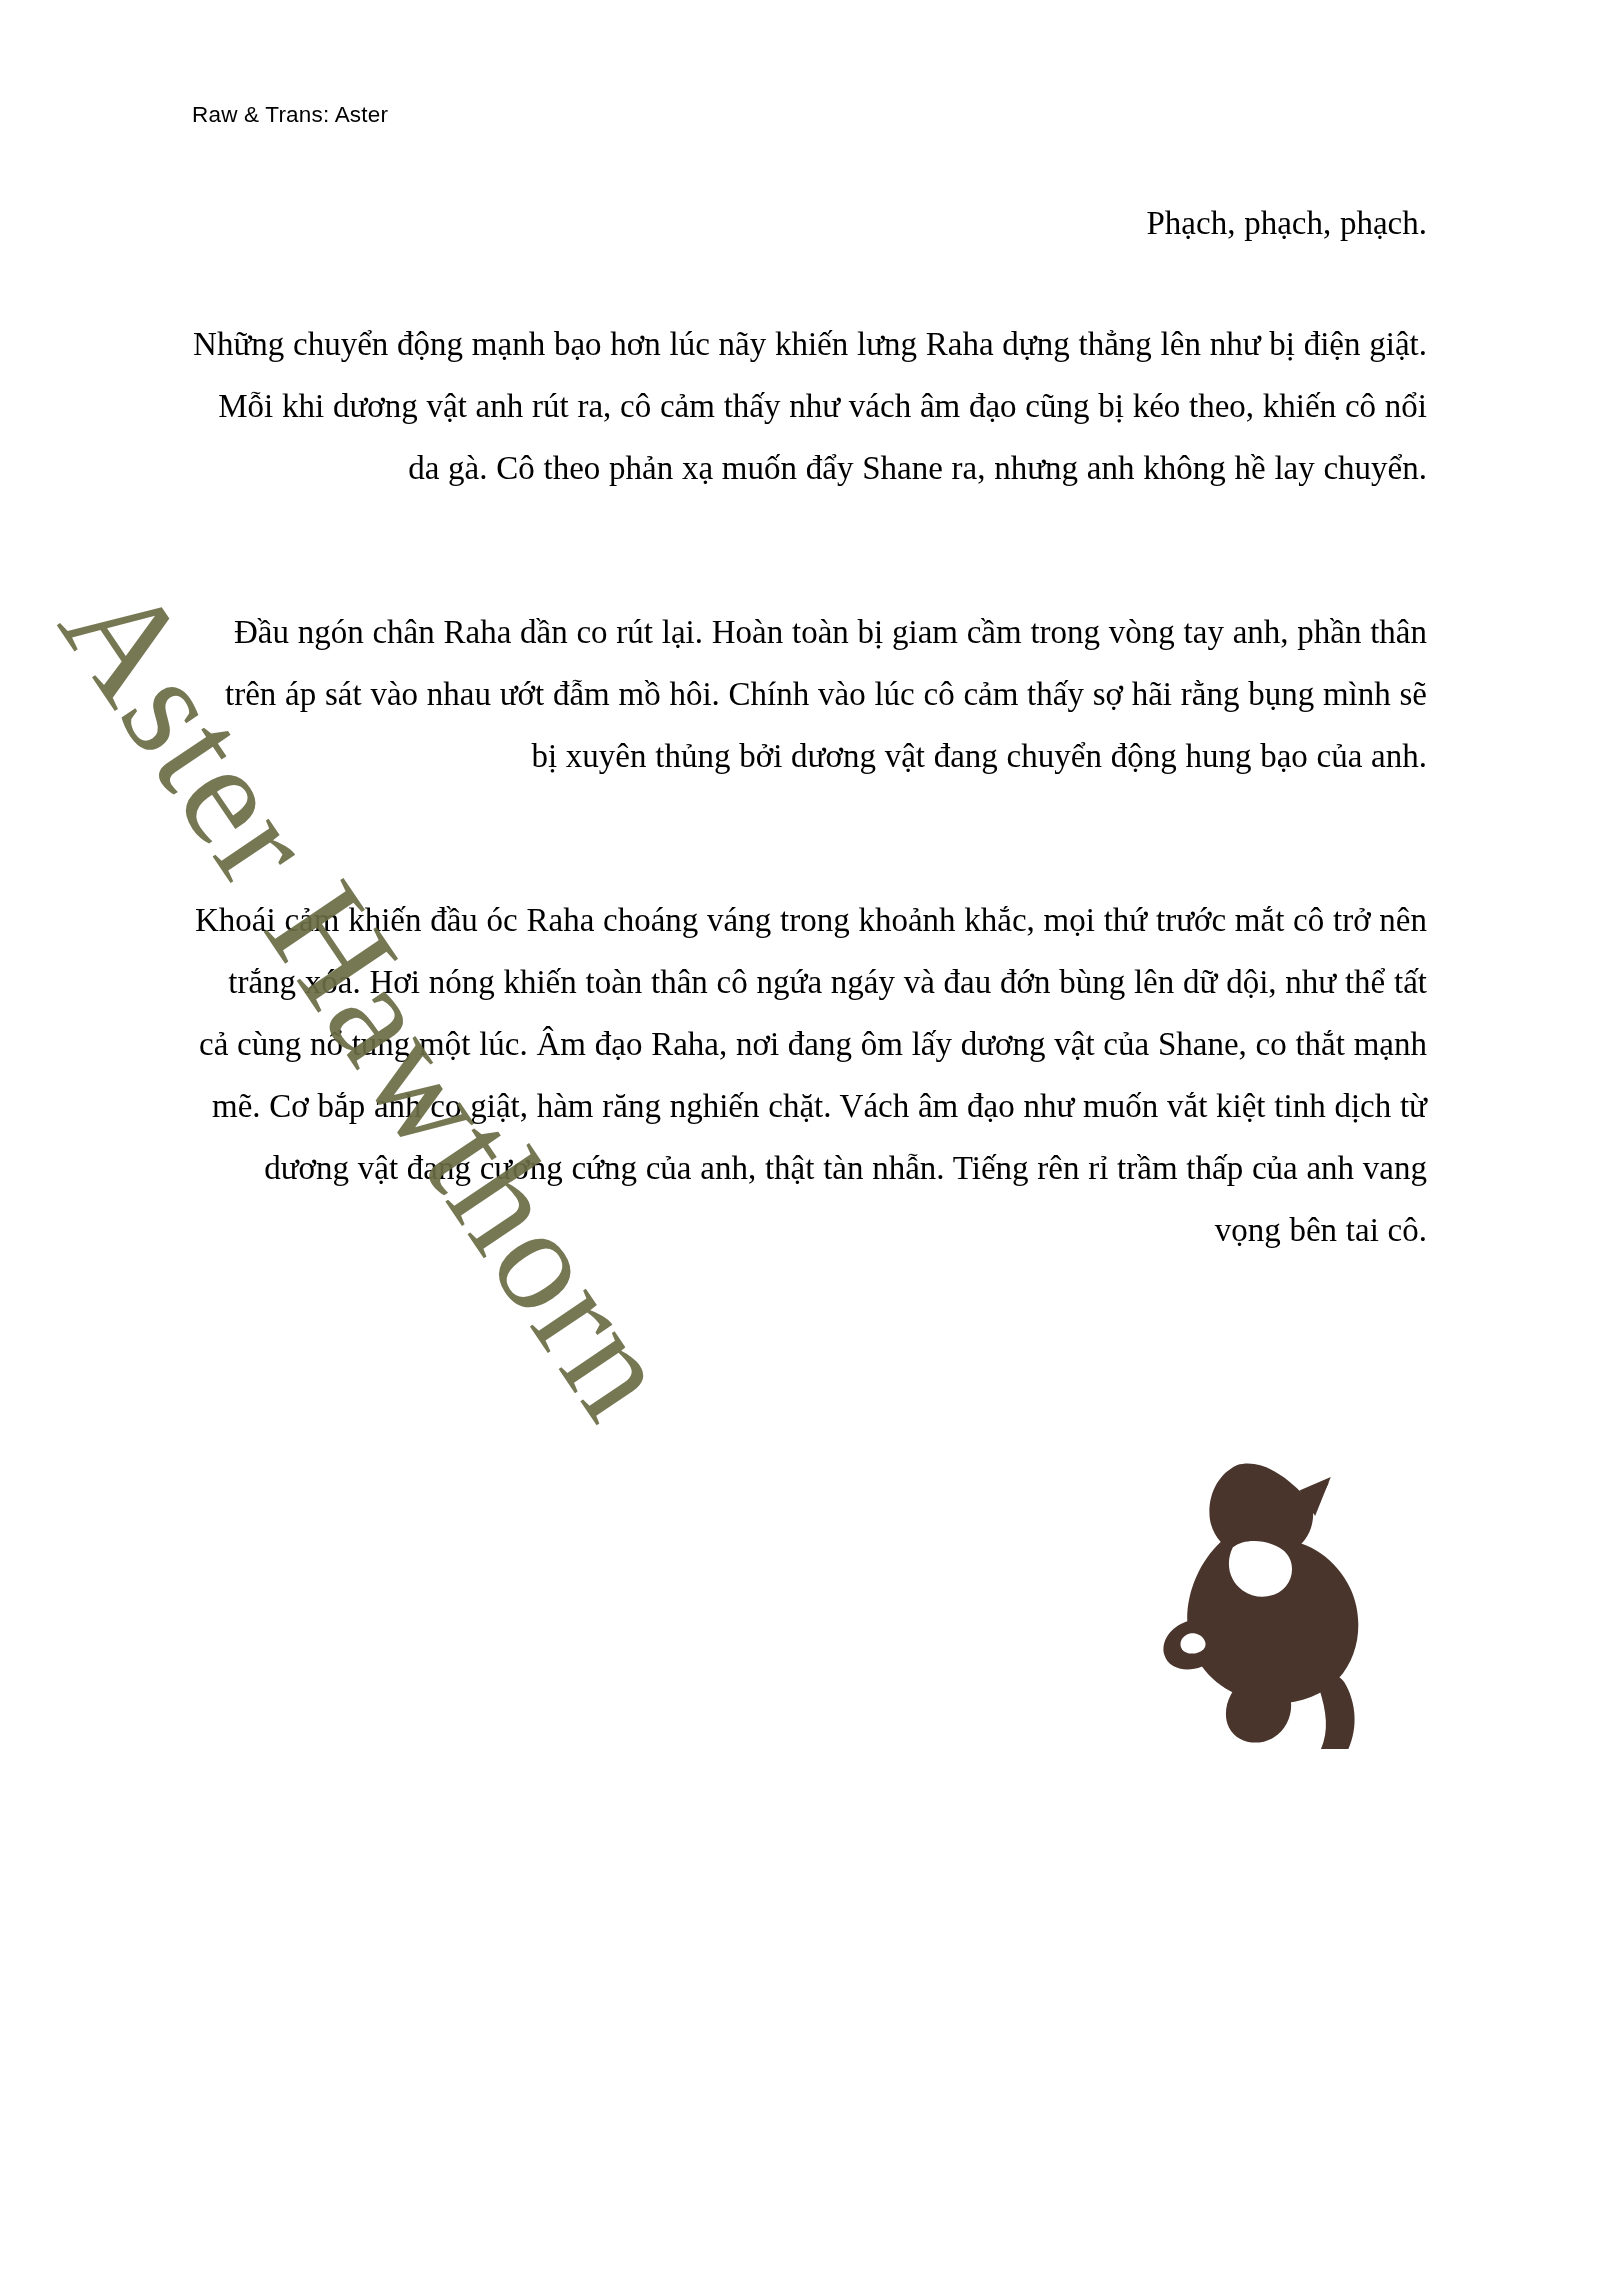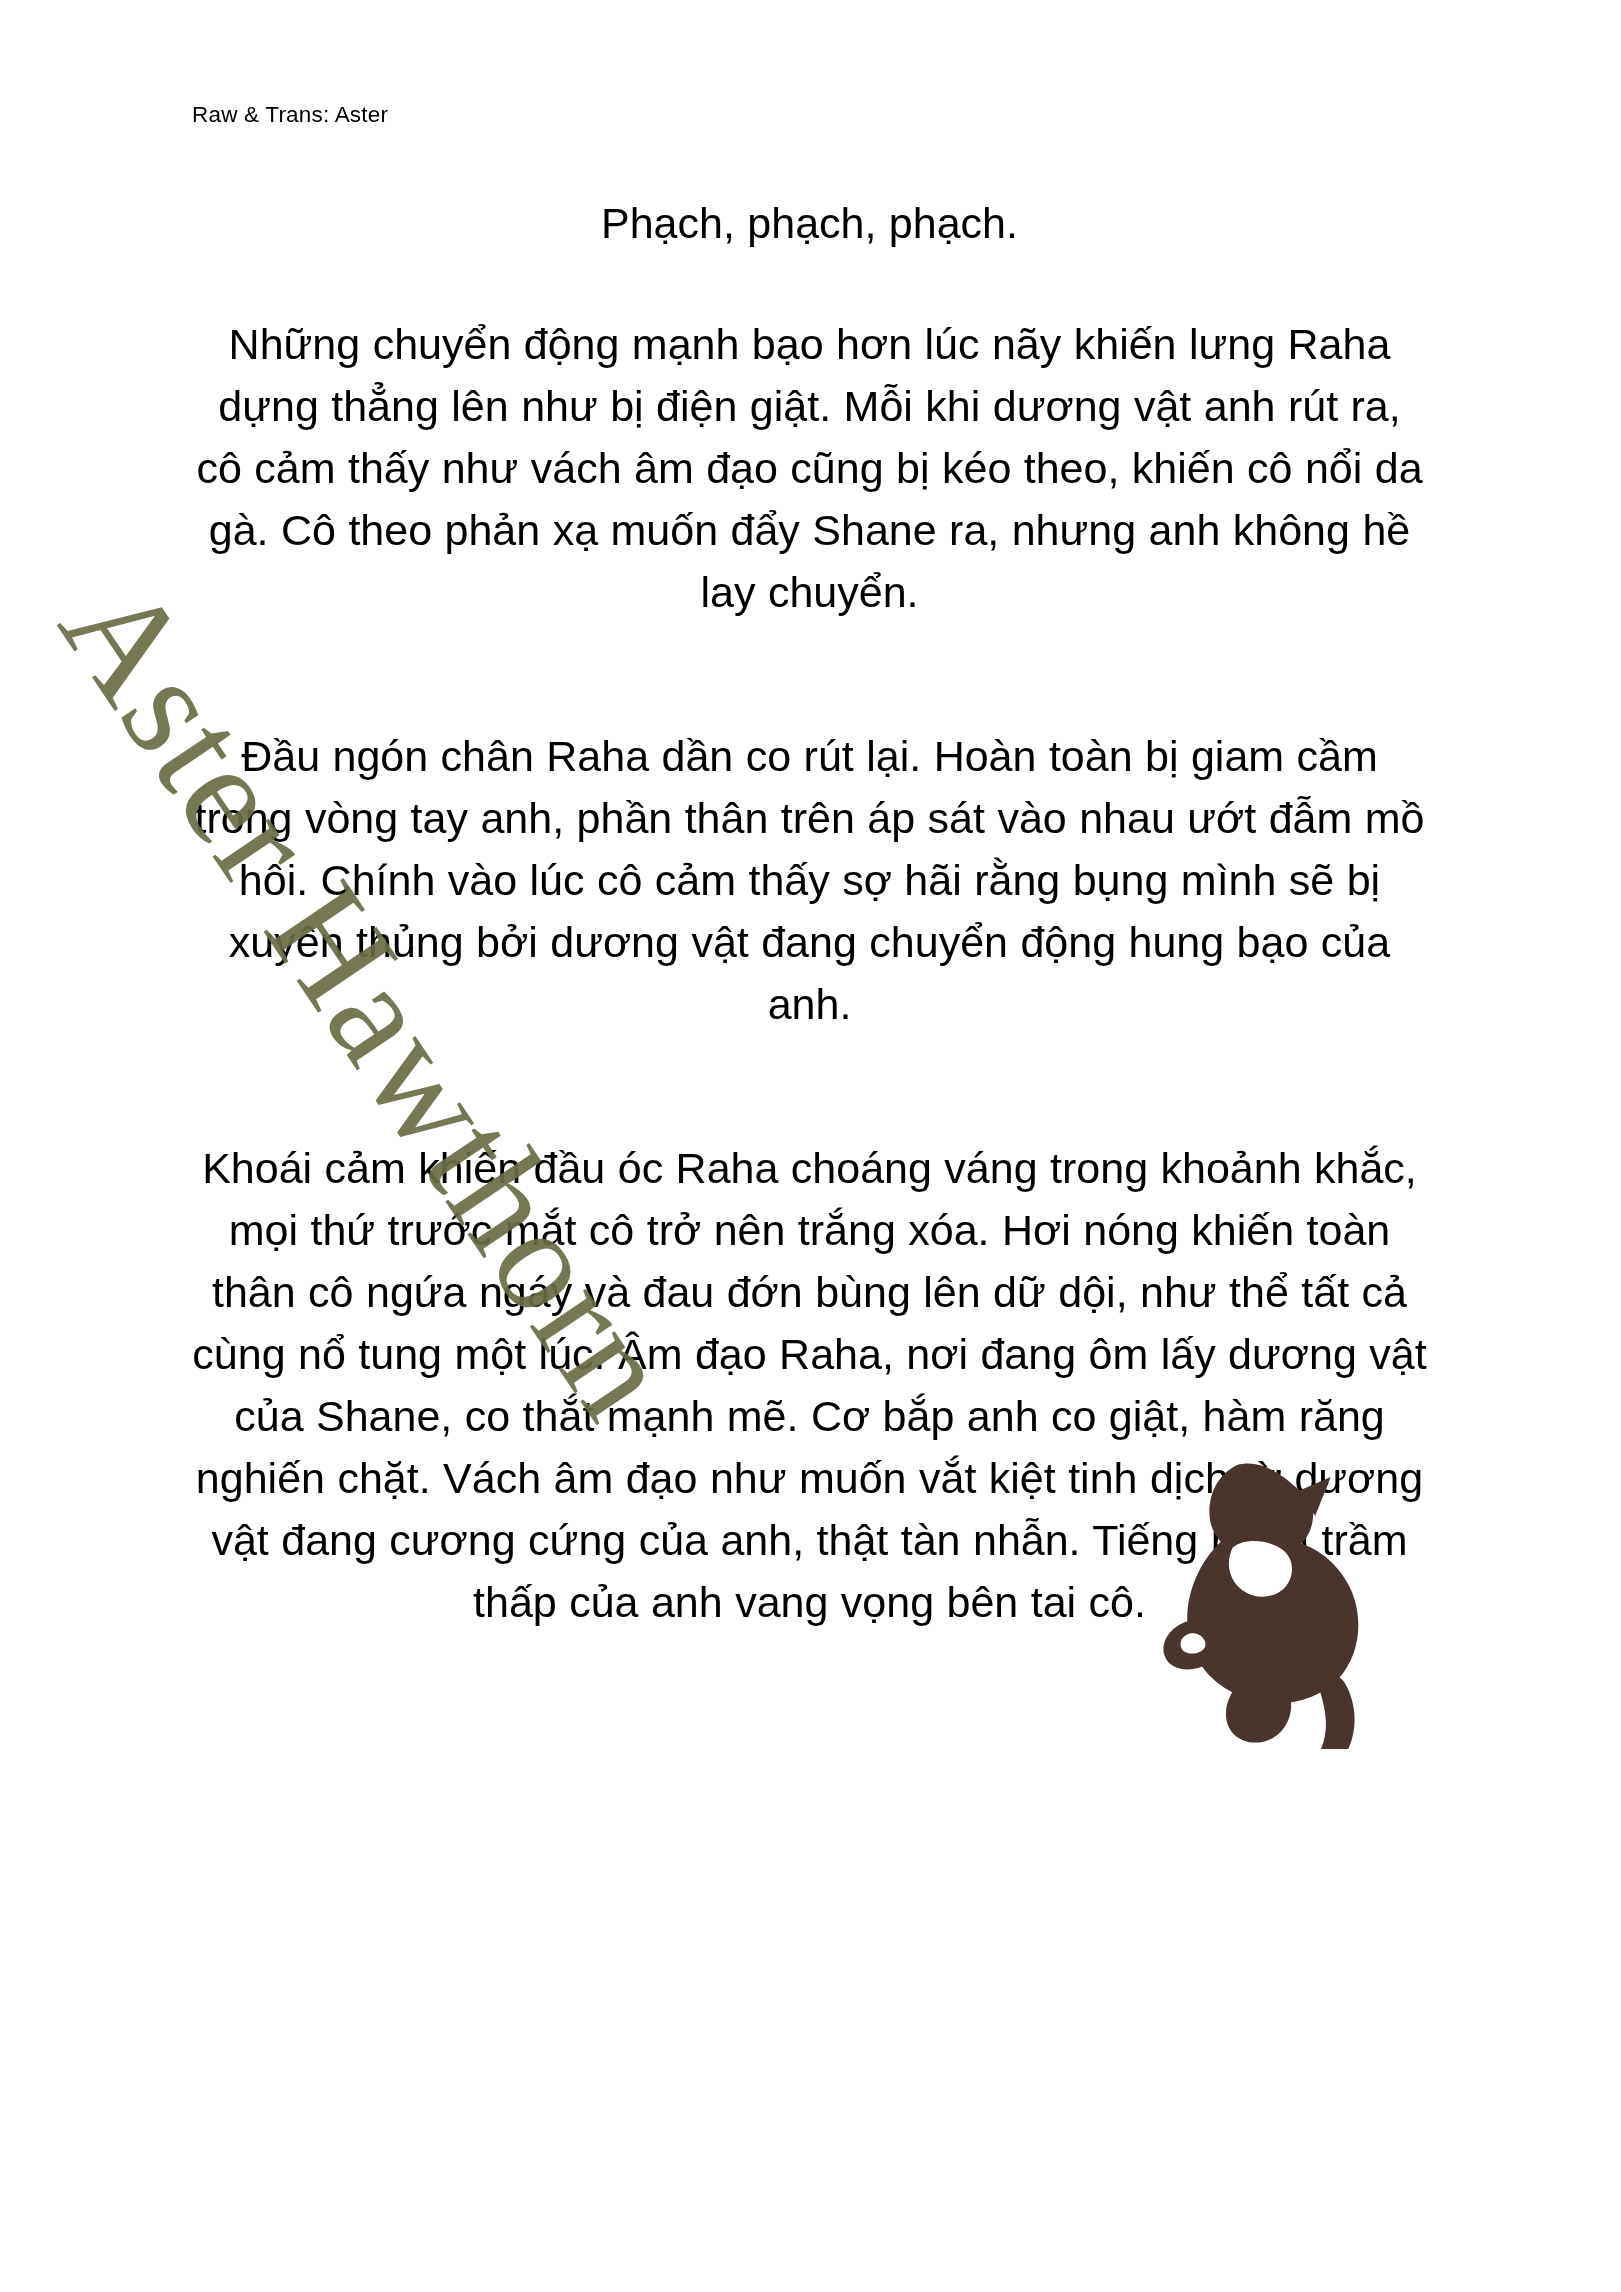--- a/index.html
+++ b/index.html
@@ -28,26 +28,26 @@
     letter-spacing: 0.2px;
     white-space: nowrap;
   }
   .content {
     position: absolute;
     top: 192px;
     left: 192px;
     width: 1235px;
   }
   .para {
-    font-family: Liberation Sans, sans-serif;
-    font-size: 43px;
+    font-family: Liberation Serif, serif;
+    font-size: 33px;
     line-height: 62px;
     color: #000000;
     margin: 0 0 59px 0;
-    text-align: center;
+    text-align: right;
     word-spacing: 0.5px;
   }
   .para.gap-big {
     margin-bottom: 102px;
   }
   
   .watermark {
     position: absolute;
     left: 167px;
     top: 549px;

